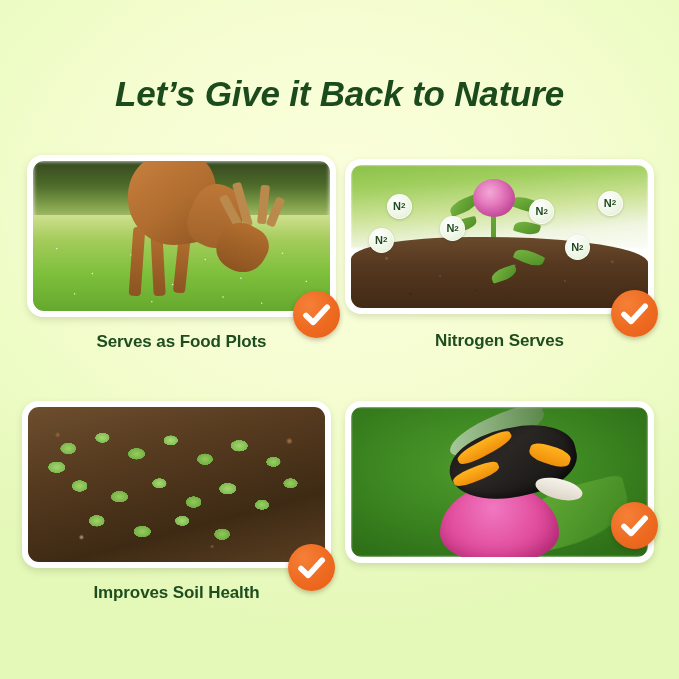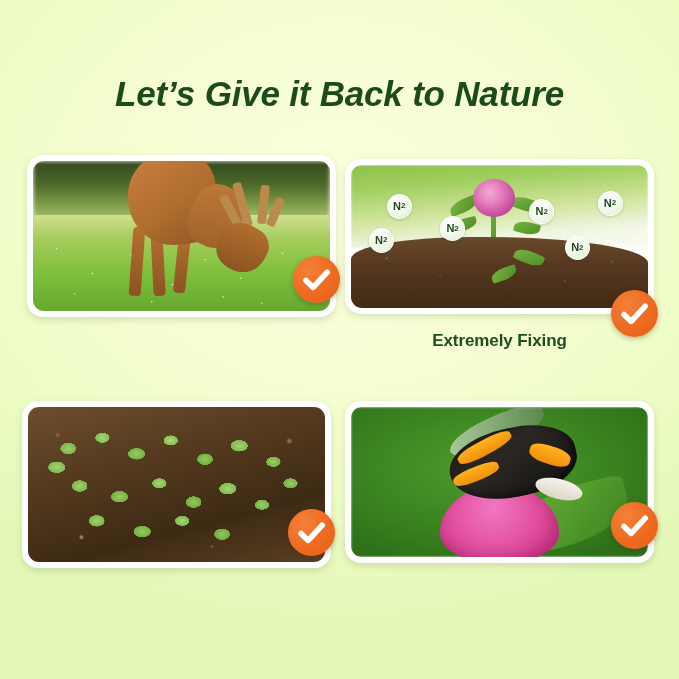--- a/index.html
+++ b/index.html
@@ -240,20 +240,21 @@
             <div class="antler a3"></div>
             <div class="deer-head"></div>
           </div>
         </div>
       </div>
       <div class="badge">
         <svg viewBox="0 0 47 47">
           <path d="M13 24.4 L20.2 31.4 L34.2 16.2" fill="none" stroke="#ffffff" stroke-width="5.6" stroke-linecap="round" stroke-linejoin="round"></path>
         </svg>
       </div>
+      <div class="caption">Serves as Food Plots</div>
     </div>
 
     <div class="cell c2">
       <div class="card">
         <div class="photo">
           <div class="scene">
             <div class="nf-sky"></div>
             <div class="nf-leaf lf1"></div>
             <div class="nf-leaf lf2"></div>
             <div class="nf-stem"></div>
@@ -289,37 +290,38 @@
                 <sub>2</sub>
             </div>
           </div>
         </div>
       </div>
       <div class="badge">
         <svg viewBox="0 0 47 47">
           <path d="M13 24.4 L20.2 31.4 L34.2 16.2" fill="none" stroke="#ffffff" stroke-width="5.6" stroke-linecap="round" stroke-linejoin="round"></path>
         </svg>
       </div>
-      <div class="caption">Extremely Fixing</div>
+      <div class="caption">Nitrogen Serves</div>
     </div>
 
     <div class="cell c3">
       <div class="card">
         <div class="photo">
           <div class="scene">
             <div class="sh-soil"></div>
             <div class="sprouts"></div>
           </div>
         </div>
       </div>
       <div class="badge">
         <svg viewBox="0 0 47 47">
           <path d="M13 24.4 L20.2 31.4 L34.2 16.2" fill="none" stroke="#ffffff" stroke-width="5.6" stroke-linecap="round" stroke-linejoin="round"></path>
         </svg>
       </div>
+      <div class="caption">Improves Soil Health</div>
     </div>
 
     <div class="cell c4">
       <div class="card">
         <div class="photo">
           <div class="scene">
             <div class="bee-bg"></div>
             <div class="bee-leaf"></div>
             <div class="clover"></div>
             <div class="bee-wing"></div>

